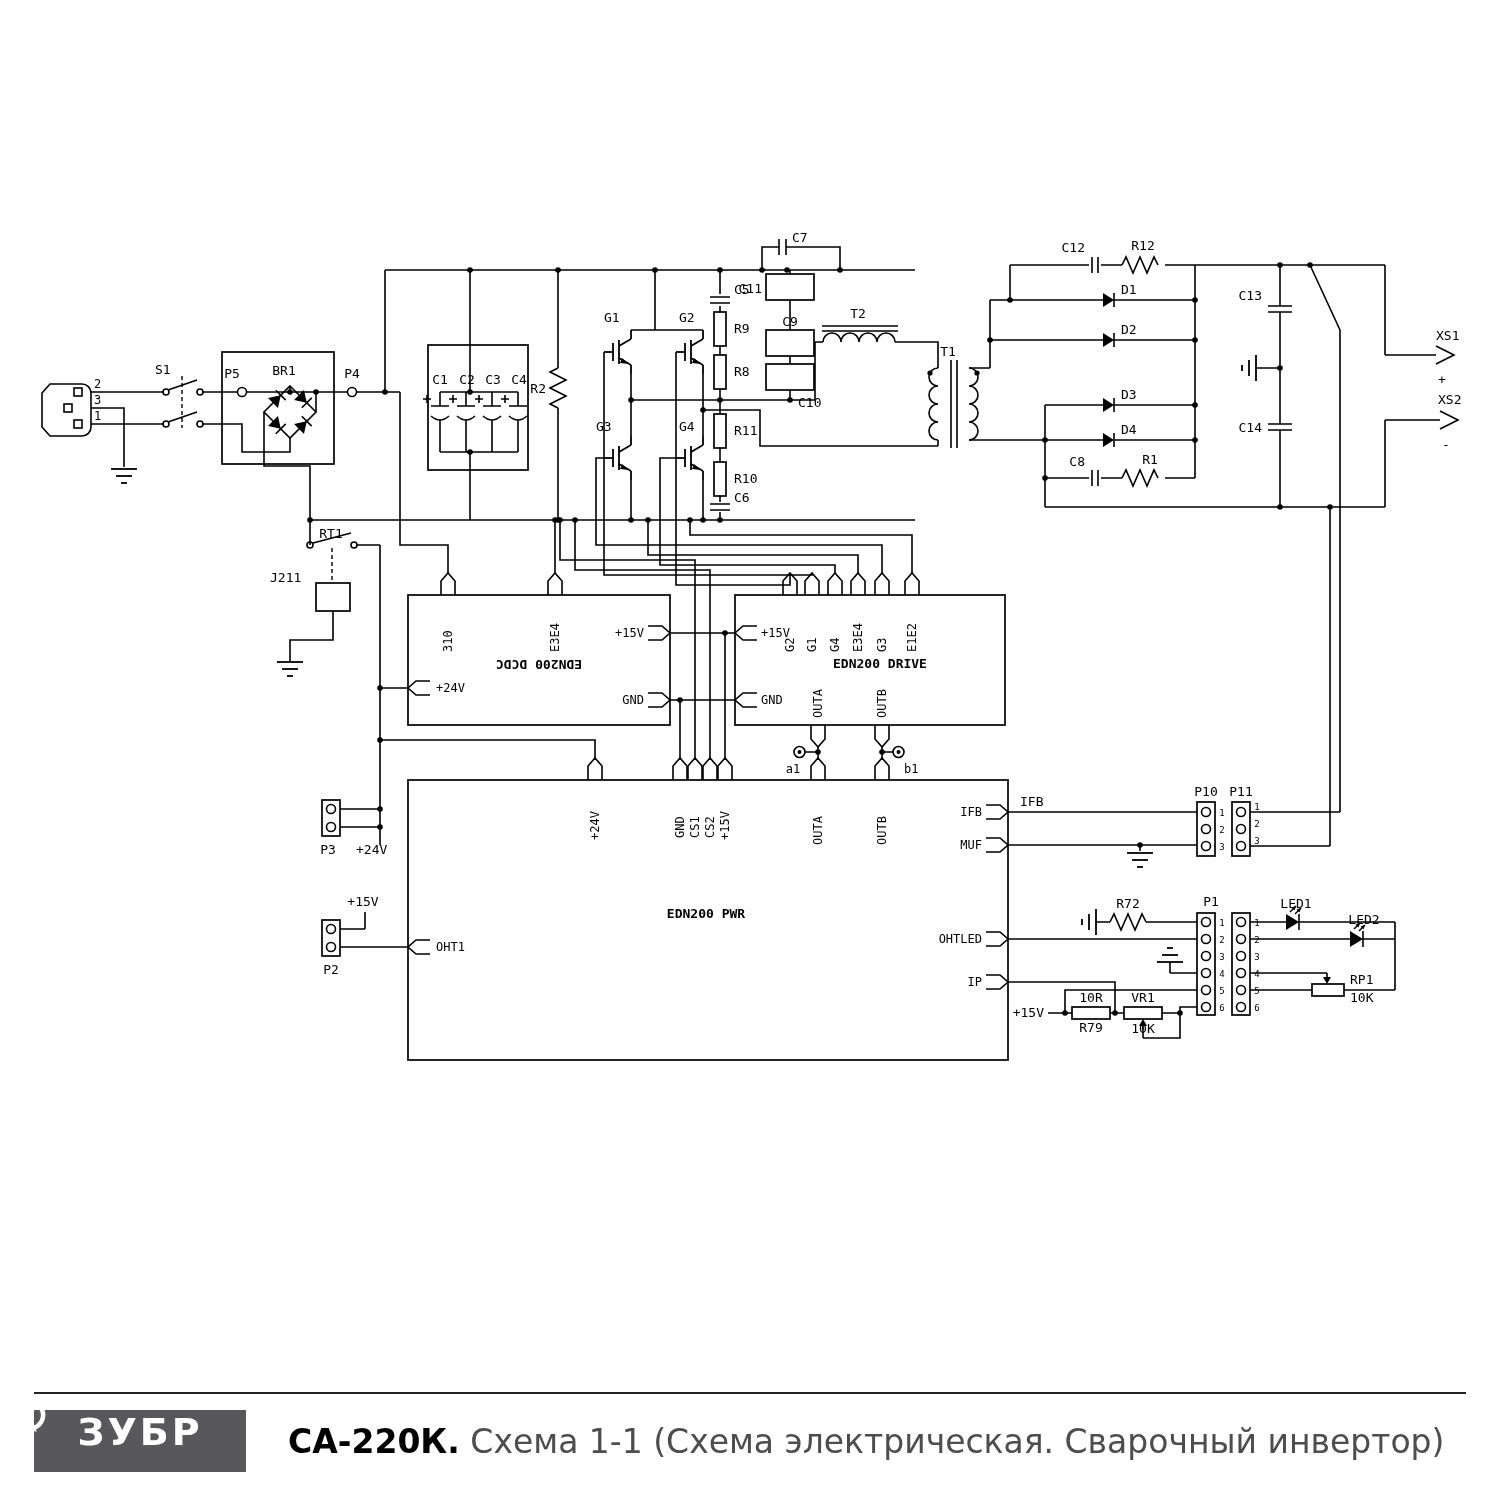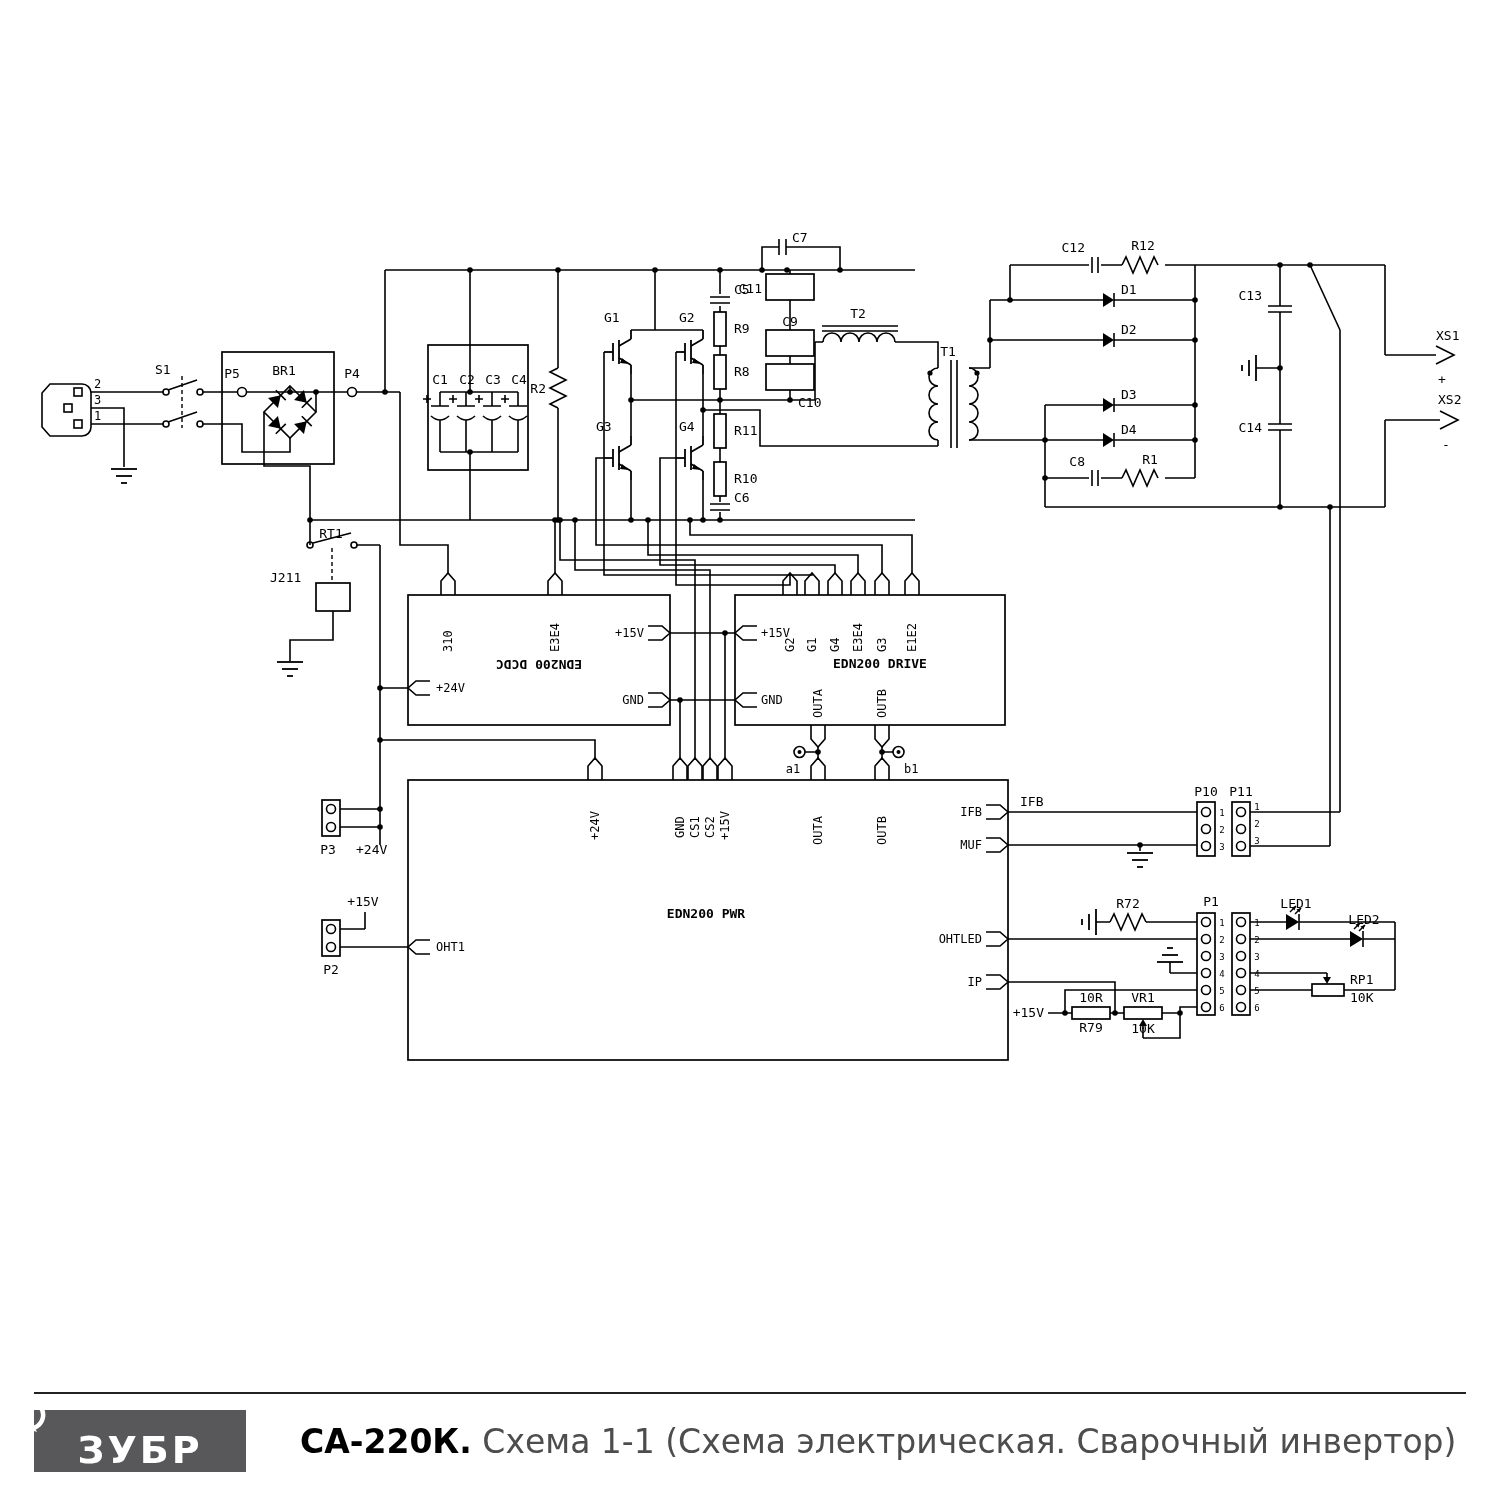--- a/index.html
+++ b/index.html
@@ -10,25 +10,25 @@
   .dash{stroke:#000;stroke-width:1.4;fill:none;stroke-dasharray:4 3;}
   .box{stroke:#000;stroke-width:1.7;fill:none;}
   .t{font-family:"DejaVu Sans Mono",monospace;font-size:13px;fill:#000;}
   .t12{font-family:"DejaVu Sans Mono",monospace;font-size:12px;fill:#000;}
   .t9{font-family:"DejaVu Sans Mono",monospace;font-size:9px;fill:#000;}
   .tb{font-family:"DejaVu Sans Mono",monospace;font-size:13px;font-weight:bold;fill:#000;}
   .dot{fill:#000;stroke:none;}
   .footer{position:absolute;left:0;top:1392px;width:1500px;}
   .rule{margin:0 34px;border-top:2px solid #222;}
   .footer-row{display:flex;align-items:center;gap:42px;padding:16px 0 0 34px;}
-  .logo{width:212px;height:62px;background:#58585a;display:flex;align-items:flex-end;
+  .logo{width:212px;height:62px;background:#58585a;display:flex;align-items:flex-start;
         justify-content:center;gap:12px;}
   .logo-text{color:#fff;font-weight:bold;font-size:38px;letter-spacing:3px;
         font-family:"DejaVu Sans",sans-serif;}
-  .doc-title{font-size:33px;color:#4d4d4d;margin-left:12px;}
+  .doc-title{font-size:33px;color:#4d4d4d;}
   .doc-title .model{font-weight:bold;color:#000;}
 </style>
 </head>
 <body>
 
 <div class="page">
 <svg width="1500" height="1385" viewBox="0 0 1500 1385">
 <defs>
   <g id="dio">
           <path d="M0,-7 L11,0 L0,7 Z" fill="#000"></path>

